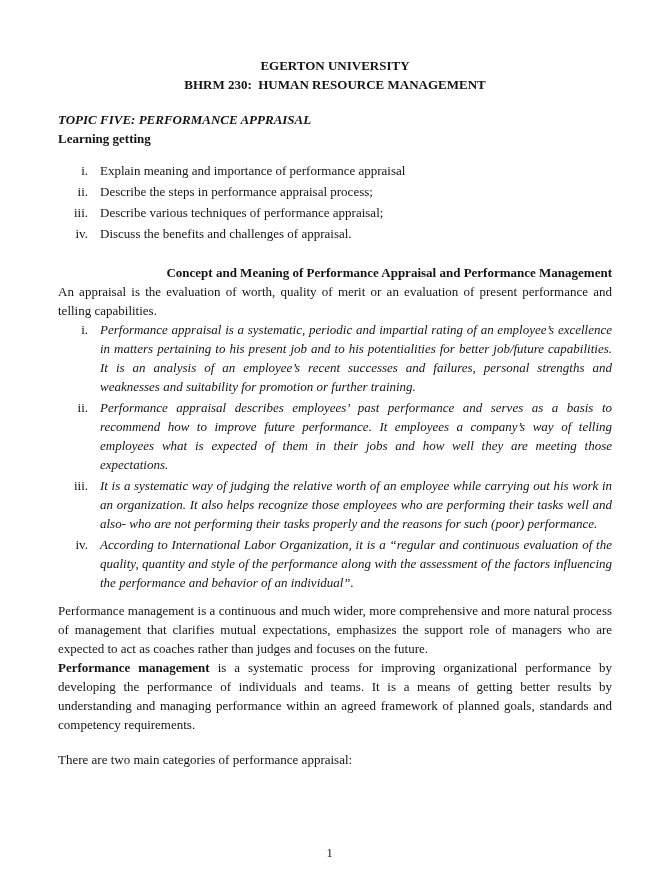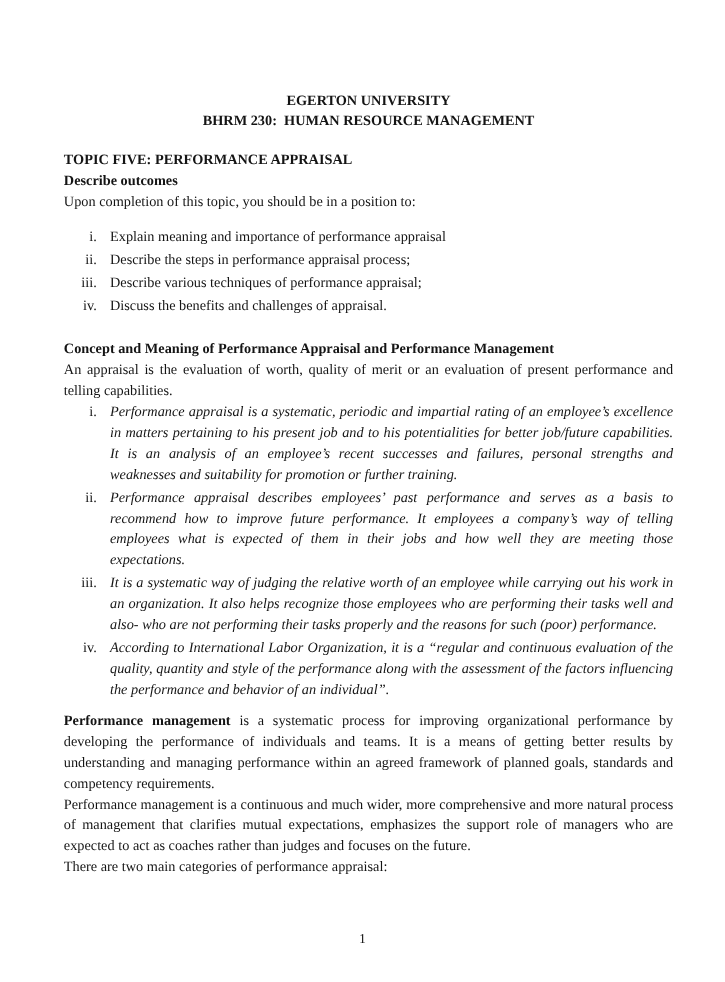--- a/index.html
+++ b/index.html
@@ -6,34 +6,34 @@
   html, body { background: #ffffff; }
   body {
     width: 659px; height: 893px;
     position: relative;
     font-family: "Liberation Serif", serif;
     color: #141414;
     overflow: hidden;
   }
   .page {
     position: absolute; inset: 0;
-    padding: 81px 47px 0 58px;
+    padding: 56px 47px 0 58px;
     font-size: 13px;
     line-height: 19px;
     background: #ffffff;
   }
   .center { text-align: center; }
   .b { font-weight: bold; }
   .justify { text-align: justify; }
   .prewrap { white-space: pre-wrap; }
-  .topic-title { margin-top: 16px; }
+  .topic-title { margin-top: 16px; font-style: italic; }
   .outcomes { margin-top: 13px; }
-  .concept-heading { margin-top: 20px; }
+  .concept-heading { margin-top: 20px; text-align: right; }
   .pm-block { margin-top: 9px; }
-  .categories-line { }
+  .categories-line { margin-top: 16px; }
   .li { display: flex; }
   .li + .li { margin-top: 2px; }
   .li .marker { flex: 0 0 30px; text-align: right; }
   .li .itext { flex: 1; margin-left: 12px; }
   .defs .itext { text-align: justify; font-style: italic; }
   .page-number {
     position: absolute;
     left: 0; right: 0; bottom: 30px;
     text-align: center;
     font-size: 12.5px;
@@ -42,22 +42,21 @@
 </style>
 </head>
 <body>
 
 <div class="page">
 
   <div class="center b">EGERTON UNIVERSITY</div>
   <div class="center b prewrap">BHRM 230:  HUMAN RESOURCE MANAGEMENT</div>
 
   <div class="b topic-title">TOPIC FIVE: PERFORMANCE APPRAISAL</div>
-  <div class="b">Describe outcomes</div>
-  <div>Upon completion of this topic, you should be in a position to:</div>
+  <div class="b">Learning getting</div>
 
   <div class="outcomes">
     <div class="li">
       <span class="marker">i.</span>
       <span class="itext">Explain meaning and importance of performance appraisal</span>
     </div>
     <div class="li">
       <span class="marker">ii.</span>
       <span class="itext">Describe the steps in performance appraisal process;</span>
     </div>
@@ -87,21 +86,21 @@
       <span class="marker">iii.</span>
       <span class="itext">It is a systematic way of judging the relative worth of an employee while carrying out his work in an organization. It also helps recognize those employees who are performing their tasks well and also- who are not performing their tasks properly and the reasons for such (poor) performance.</span>
     </div>
     <div class="li">
       <span class="marker">iv.</span>
       <span class="itext">According to International Labor Organization, it is a “regular and continuous evaluation of the quality, quantity and style of the performance along with the assessment of the factors influencing the performance and behavior of an individual”.</span>
     </div>
   </div>
 
   <div class="pm-block">
+    <div class="justify">Performance management is a continuous and much wider, more comprehensive and more natural process of management that clarifies mutual expectations, emphasizes the support role of managers who are expected to act as coaches rather than judges and focuses on the future.</div>
     <div class="justify"><span class="b">Performance management</span><span> is a systematic process for improving organizational performance by developing the performance of individuals and teams. It is a means of getting better results by understanding and managing performance within an agreed framework of planned goals, standards and competency requirements.</span></div>
-    <div class="justify">Performance management is a continuous and much wider, more comprehensive and more natural process of management that clarifies mutual expectations, emphasizes the support role of managers who are expected to act as coaches rather than judges and focuses on the future.</div>
   </div>
 
   <div class="categories-line">There are two main categories of performance appraisal:</div>
 
   <div class="page-number">1</div>
 
 </div>
 
 </body></html>

